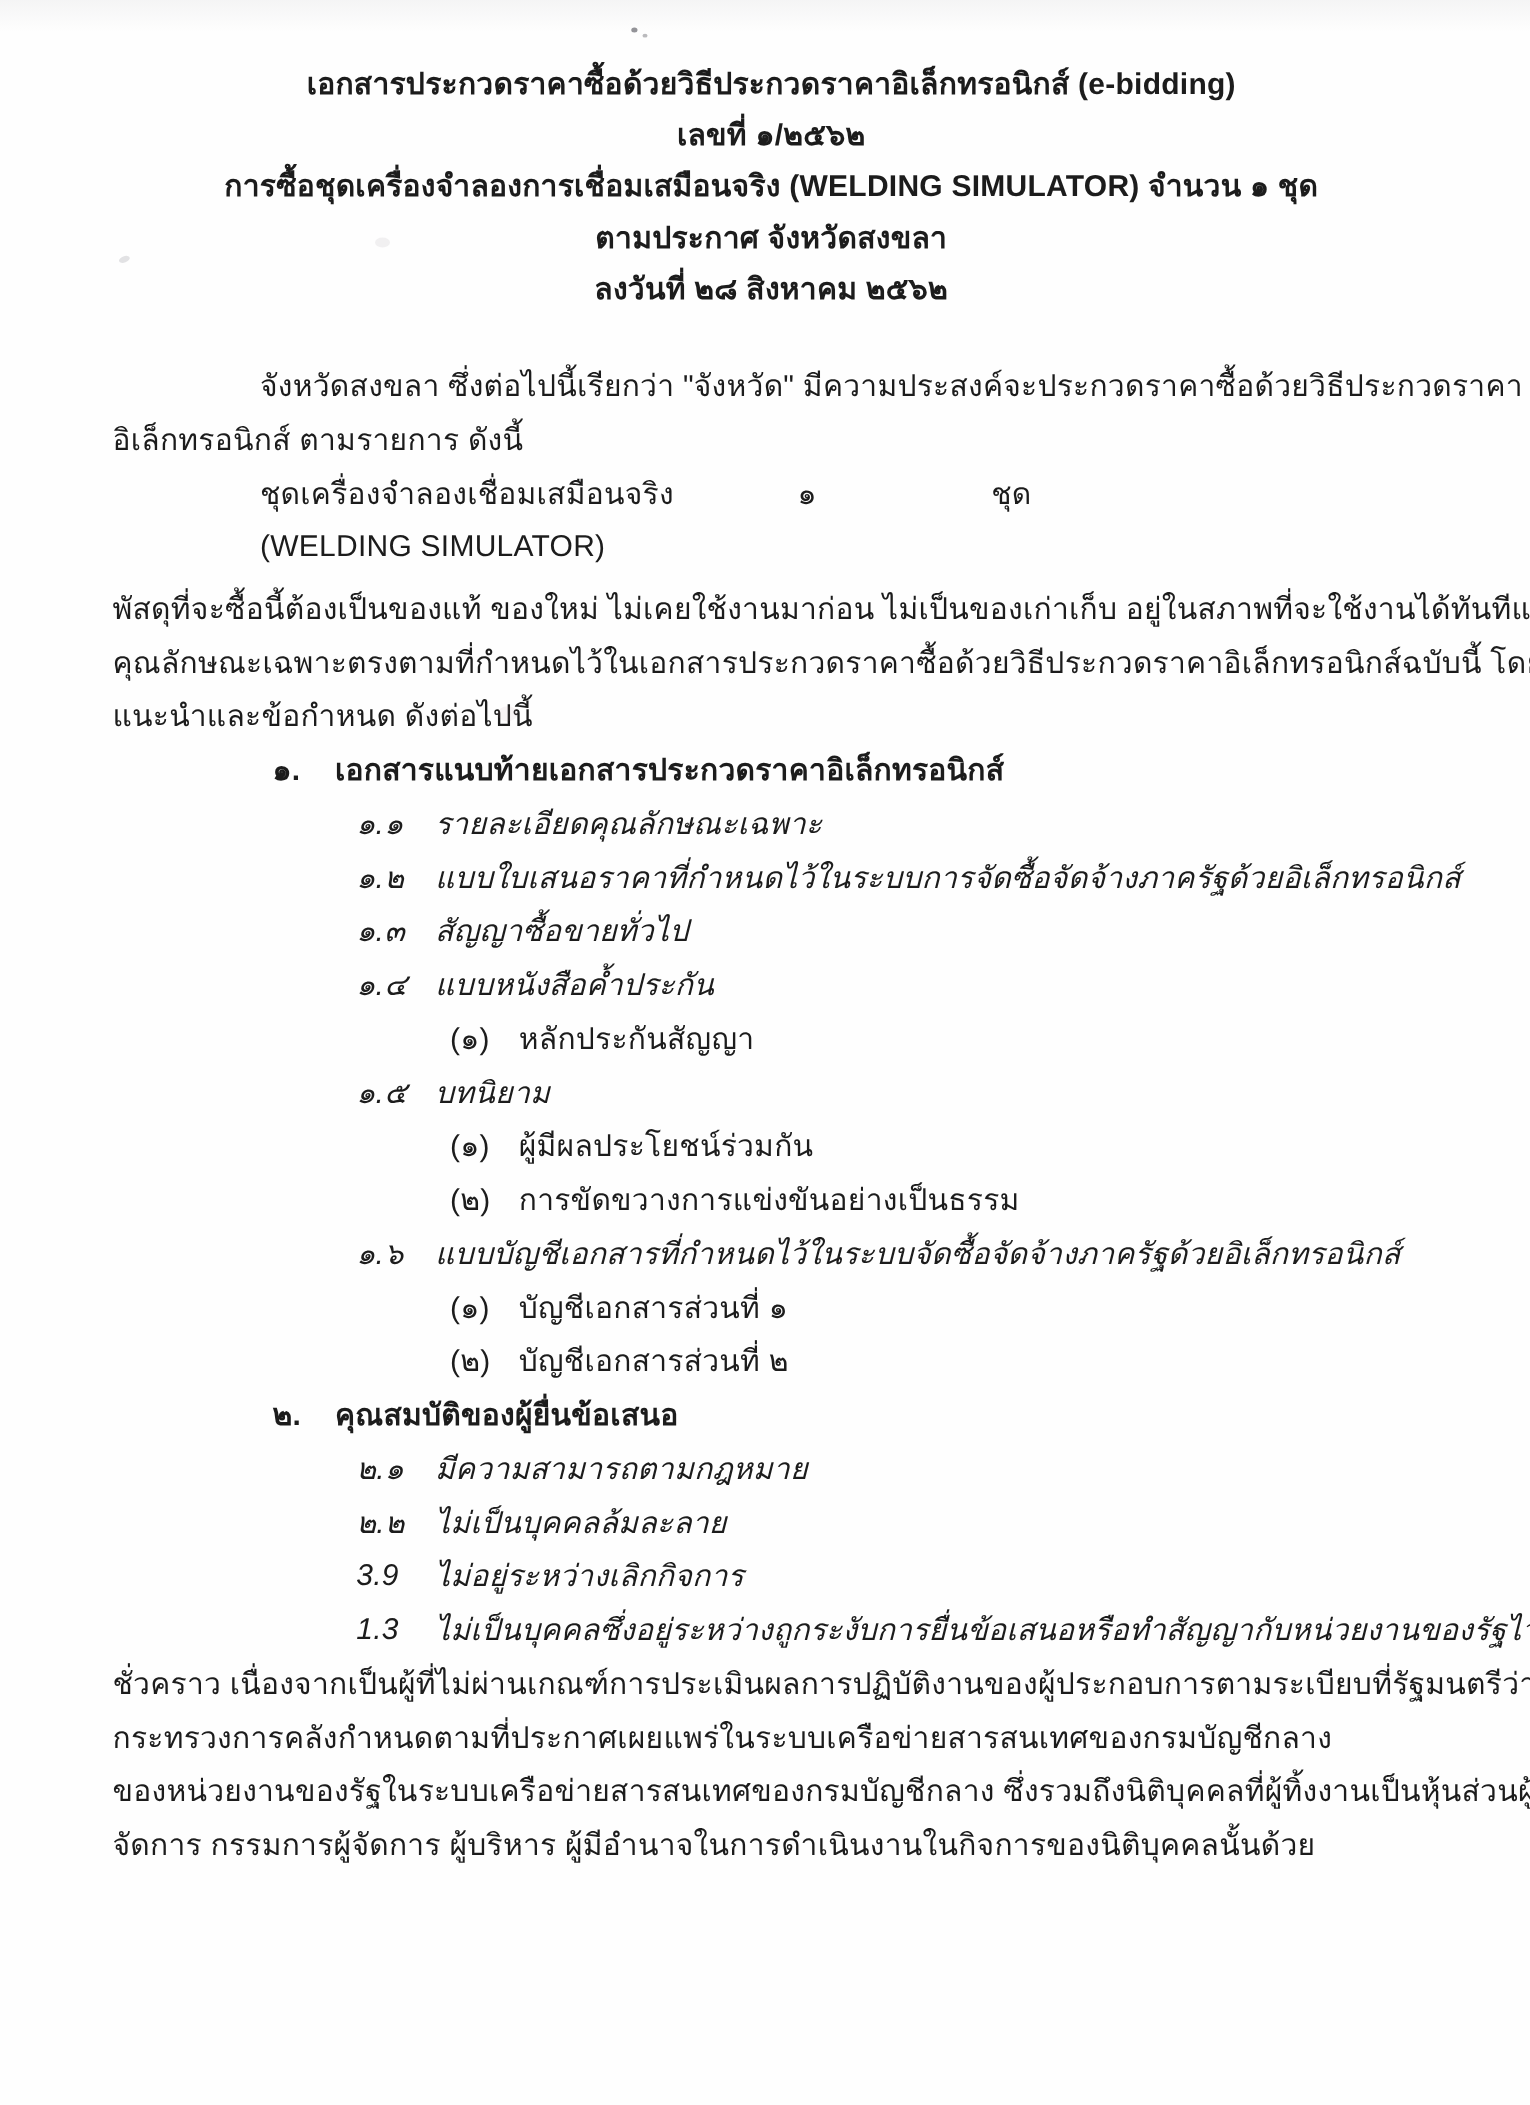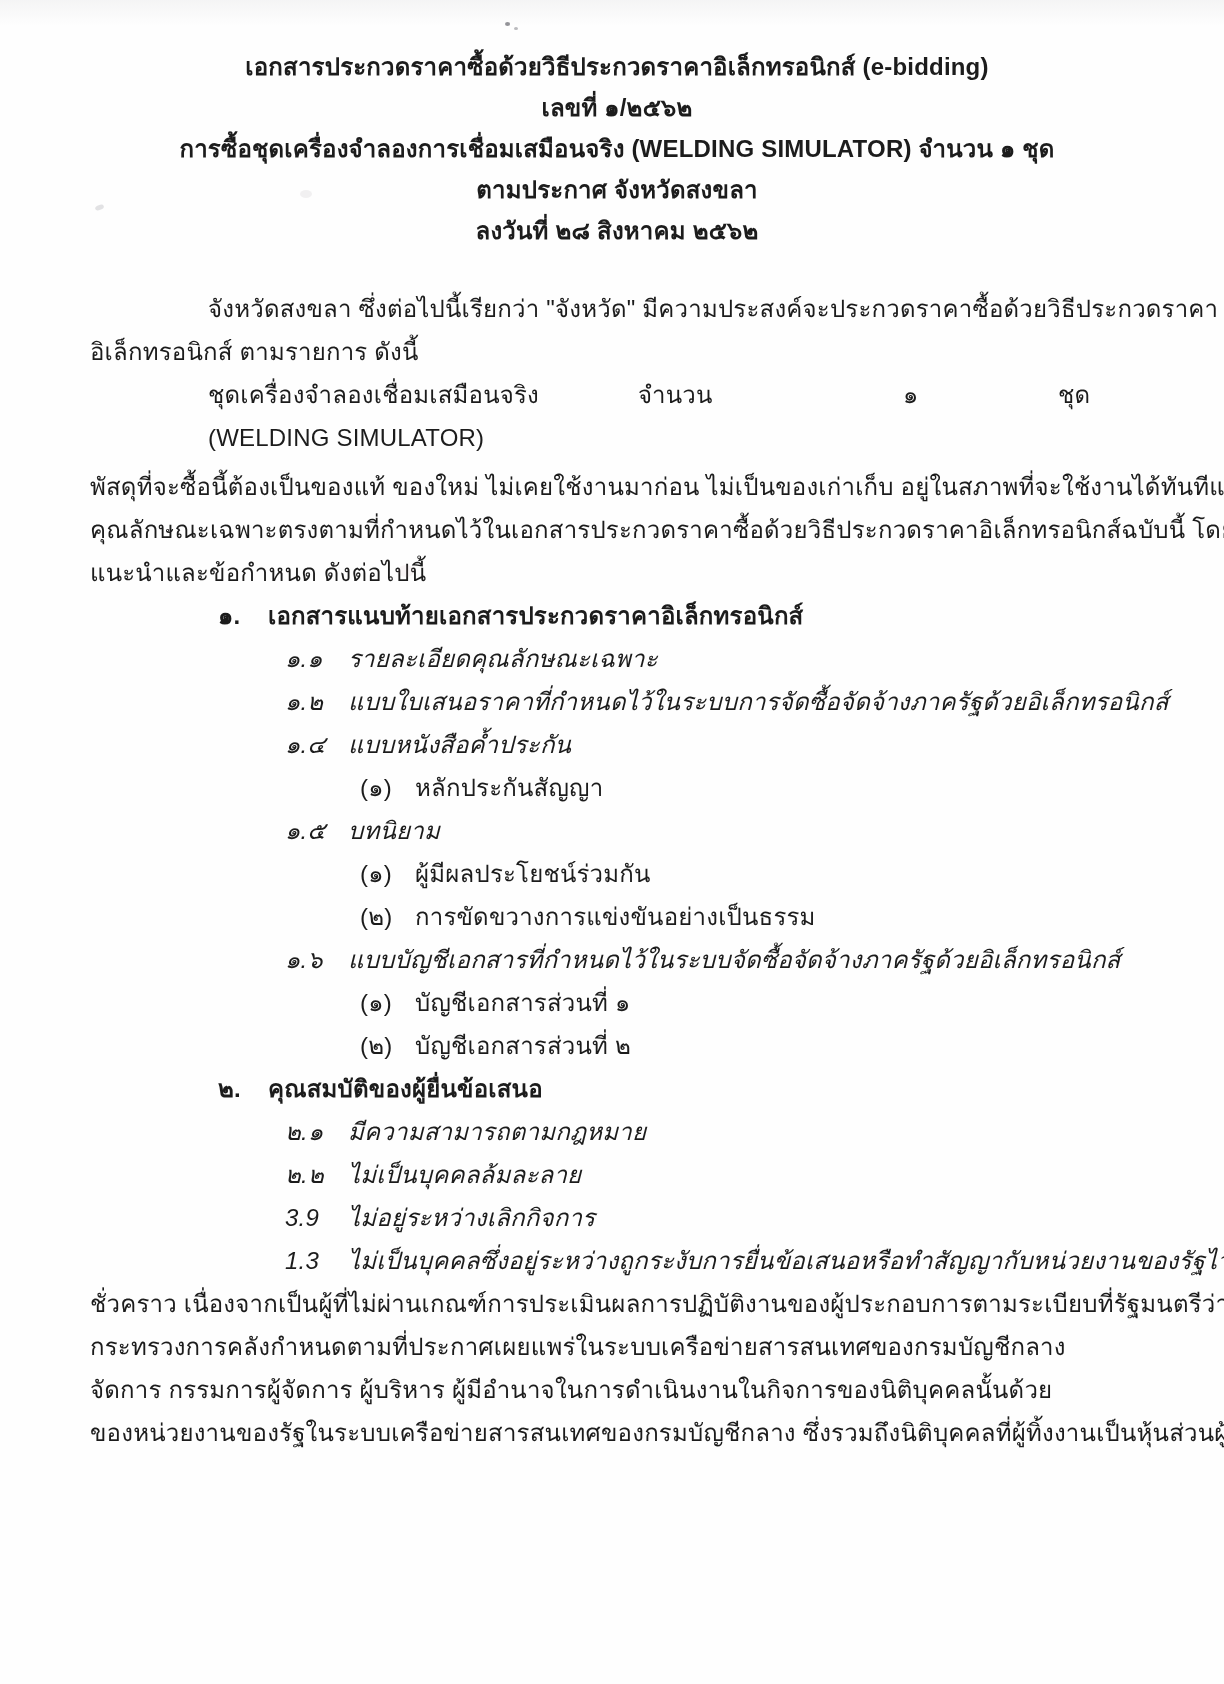--- a/index.html
+++ b/index.html
@@ -77,21 +77,20 @@
 
   <div class="spacer-md"></div>
 
   <div>
     <div class="line pind">จังหวัดสงขลา ซึ่งต่อไปนี้เรียกว่า "จังหวัด" มีความประสงค์จะประกวดราคาซื้อด้วยวิธีประกวดราคา</div>
     <div class="line">อิเล็กทรอนิกส์ ตามรายการ ดังนี้</div>
   </div>
 
   <div class="line item-row">
     <span class="col-name">ชุดเครื่องจำลองเชื่อมเสมือนจริง</span>
-    <span class="col-label">จำนวน</span>
     <span class="col-qty">๑</span>
     <span class="col-unit">ชุด</span>
   </div>
   <div class="line pind">(WELDING SIMULATOR)</div>
 
   <div class="spacer-sm"></div>
 
   <div>
     <div class="line">พัสดุที่จะซื้อนี้ต้องเป็นของแท้ ของใหม่ ไม่เคยใช้งานมาก่อน ไม่เป็นของเก่าเก็บ อยู่ในสภาพที่จะใช้งานได้ทันทีและมี</div>
     <div class="line">คุณลักษณะเฉพาะตรงตามที่กำหนดไว้ในเอกสารประกวดราคาซื้อด้วยวิธีประกวดราคาอิเล็กทรอนิกส์ฉบับนี้ โดยมีข้อ</div>
@@ -103,20 +102,24 @@
     <span>เอกสารแนบท้ายเอกสารประกวดราคาอิเล็กทรอนิกส์</span>
   </div>
 
   <div class="line li1">
     <span class="num">๑.๑</span>
     <span>รายละเอียดคุณลักษณะเฉพาะ</span>
   </div>
   <div class="line li1">
     <span class="num">๑.๒</span>
     <span>แบบใบเสนอราคาที่กำหนดไว้ในระบบการจัดซื้อจัดจ้างภาครัฐด้วยอิเล็กทรอนิกส์</span>
+  </div>
+  <div class="line li1">
+    <span class="num">๑.๓</span>
+    <span>สัญญาซื้อขายทั่วไป</span>
   </div>
   <div class="line li1">
     <span class="num">๑.๔</span>
     <span>แบบหนังสือค้ำประกัน</span>
   </div>
   <div class="line li2">
     <span class="num">(๑)</span>
     <span>หลักประกันสัญญา</span>
   </div>
   <div class="line li1">
@@ -160,16 +163,16 @@
   <div class="line li1">
     <span class="num">3.9</span>
     <span>ไม่อยู่ระหว่างเลิกกิจการ</span>
   </div>
   <div class="line li1">
     <span class="num">1.3</span>
     <span>ไม่เป็นบุคคลซึ่งอยู่ระหว่างถูกระงับการยื่นข้อเสนอหรือทำสัญญากับหน่วยงานของรัฐไว้</span>
   </div>
   <div class="line">ชั่วคราว เนื่องจากเป็นผู้ที่ไม่ผ่านเกณฑ์การประเมินผลการปฏิบัติงานของผู้ประกอบการตามระเบียบที่รัฐมนตรีว่าการ</div>
   <div class="line">กระทรวงการคลังกำหนดตามที่ประกาศเผยแพร่ในระบบเครือข่ายสารสนเทศของกรมบัญชีกลาง</div>
+  <div class="line">ของหน่วยงานของรัฐในระบบเครือข่ายสารสนเทศของกรมบัญชีกลาง ซึ่งรวมถึงนิติบุคคลที่ผู้ทิ้งงานเป็นหุ้นส่วนผู้</div>
   <div class="line">จัดการ กรรมการผู้จัดการ ผู้บริหาร ผู้มีอำนาจในการดำเนินงานในกิจการของนิติบุคคลนั้นด้วย</div>
-  <div class="line">ของหน่วยงานของรัฐในระบบเครือข่ายสารสนเทศของกรมบัญชีกลาง ซึ่งรวมถึงนิติบุคคลที่ผู้ทิ้งงานเป็นหุ้นส่วนผู้</div>
 
 </div>
 
 </body></html>

